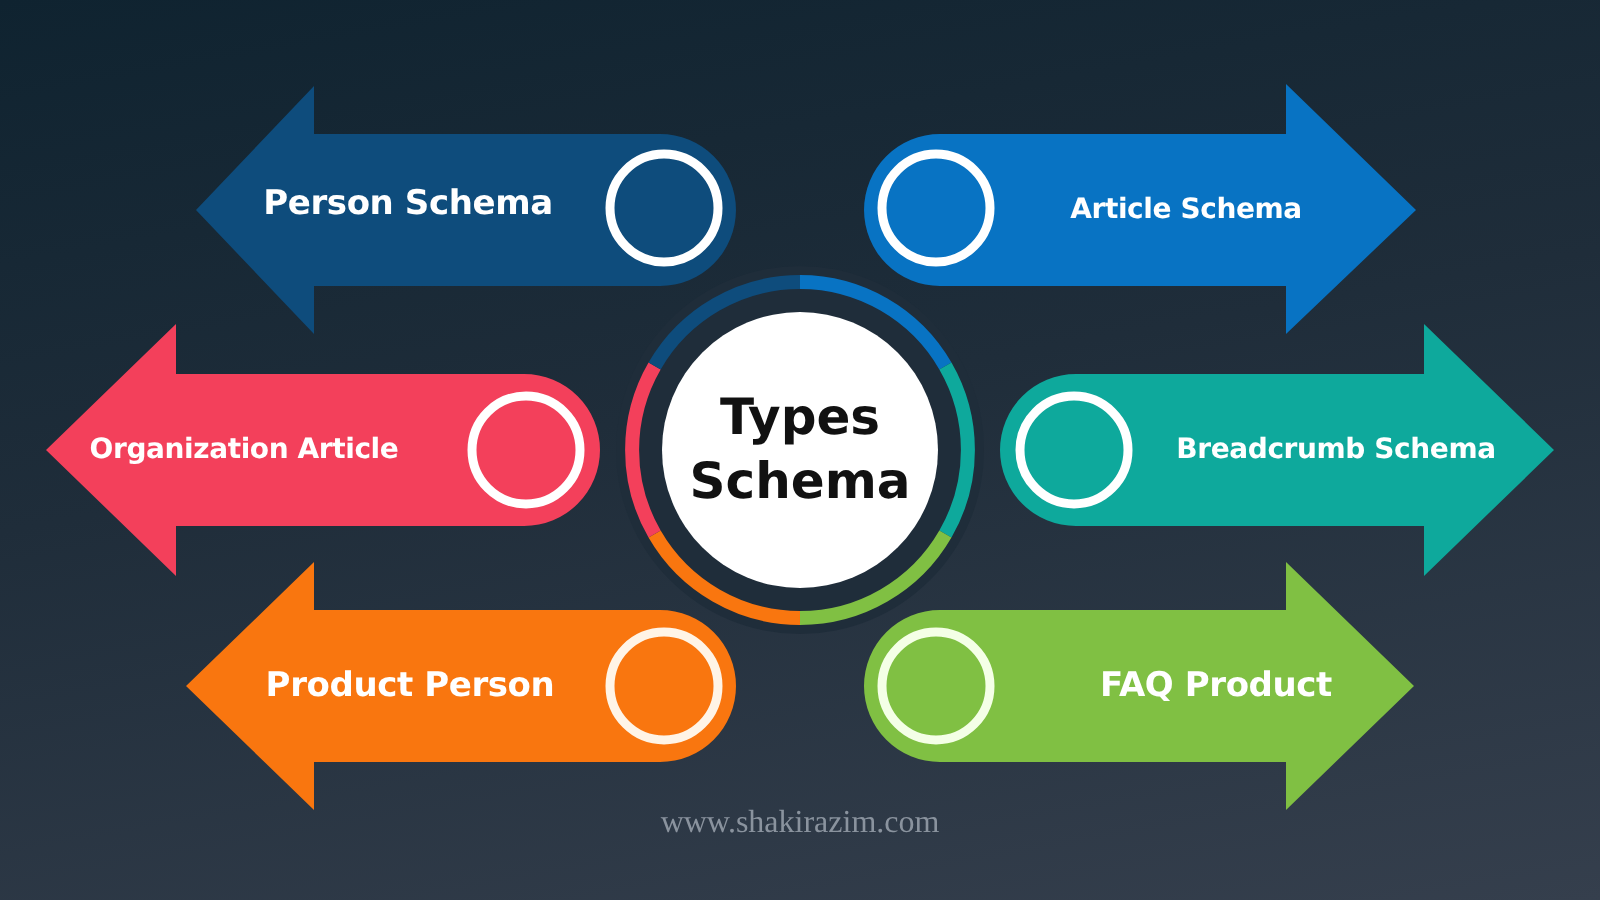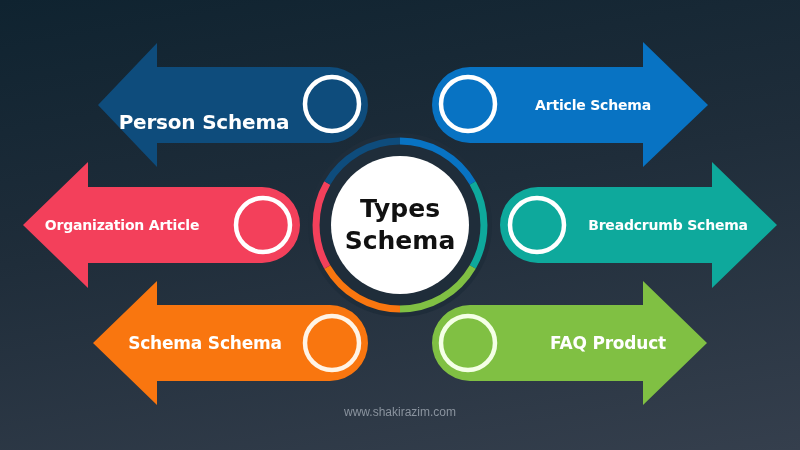--- a/index.html
+++ b/index.html
@@ -6,21 +6,21 @@
   body { width:800px; height:450px; overflow:hidden; font-family:"DejaVu Sans", sans-serif; }
   .canvas { position:relative; width:800px; height:450px;
     background: linear-gradient(170deg, #0f2330 0%, #1f2d3a 45%, #353f4d 100%); }
   svg.diagram { position:absolute; left:0; top:0; }
   .label { position:absolute; color:#fff; font-weight:bold; white-space:nowrap;
     transform:translate(-50%,-50%); font-family:"DejaVu Sans", sans-serif; letter-spacing:-0.2px; }
   .center-title { position:absolute; left:400px; top:225px; transform:translate(-50%,-50%);
     text-align:center; color:#111; font-weight:bold; font-size:25px; line-height:32px;
     font-family:"DejaVu Sans", sans-serif; }
   .footer { position:absolute; left:400px; top:412px; transform:translate(-50%,-50%);
-    color:#8a939e; font-size:12px; font-family:Liberation Sans, sans-serif; }
+    color:#8a939e; font-size:16px; font-family:Liberation Serif, serif; }
 </style>
 </head>
 <body>
 
 <div class="canvas">
   <svg class="diagram" width="800" height="450" viewBox="0 0 800 450">
 
     <g>
       <path d="M98,105 L157,43 L157,67 L330,67 A38,38 0 0 1 330,143 L157,143 L157,167 Z" fill="#0e4c7c"></path>
       <circle cx="332" cy="104" r="27" fill="none" stroke="#ffffff" stroke-width="4.5"></circle>
@@ -64,25 +64,25 @@
       <path d="M400,309 A84,84 0 0 1 327.3,267" stroke="#f9760f"></path>
 
       <path d="M327.3,267 A84,84 0 0 1 327.3,183" stroke="#f3405b"></path>
 
       <path d="M327.3,183 A84,84 0 0 1 400,141" stroke="#0e4c7c"></path>
     </g>
 
     <circle cx="400" cy="225" r="69" fill="#ffffff"></circle>
   </svg>
 
-  <span class="label" style="left:204px; top:122px; font-size:20px;">Person Schema</span>
+  <span class="label" style="left:204px; top:102px; font-size:17px;">Person Schema</span>
   <span class="label" style="left:593px; top:105px; font-size:14px;">Article Schema</span>
   <span class="label" style="left:122px; top:225px; font-size:14px;">Organization Article</span>
   <span class="label" style="left:668px; top:225px; font-size:14px;">Breadcrumb Schema</span>
-  <span class="label" style="left:205px; top:343px; font-size:17px;">Schema Schema</span>
+  <span class="label" style="left:205px; top:343px; font-size:17px;">Product Person</span>
   <span class="label" style="left:608px; top:343px; font-size:17px;">FAQ Product</span>
 
   <div class="center-title">
     <div>Types</div>
     <div>Schema</div>
   </div>
 
   <div class="footer">www.shakirazim.com</div>
 </div>
 

